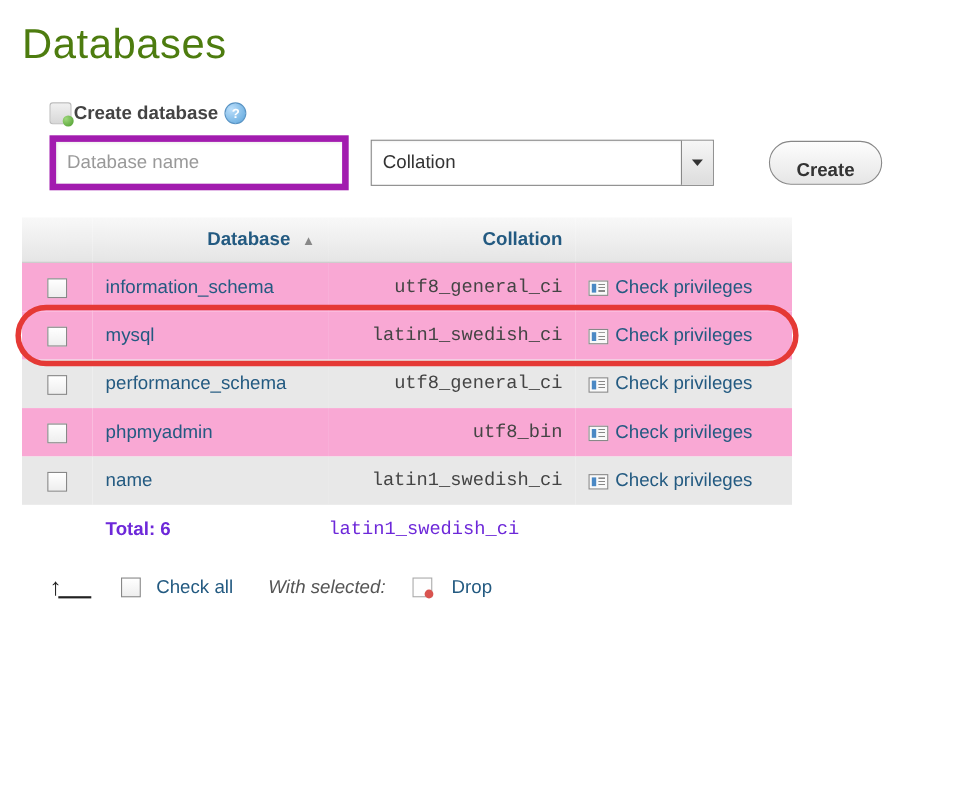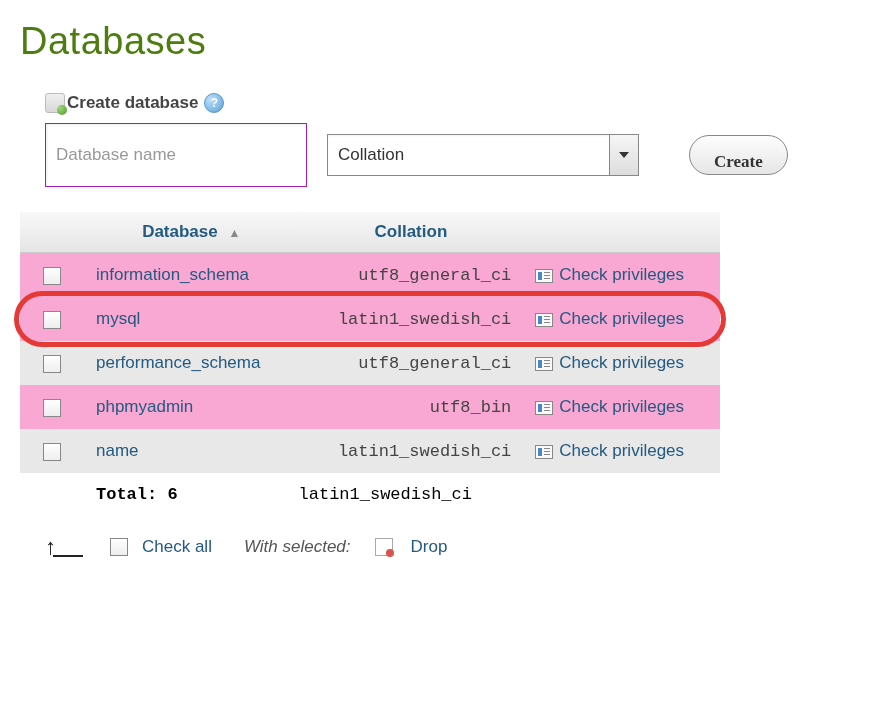--- a/index.html
+++ b/index.html
@@ -64,22 +64,22 @@
     margin-left: 4px;
   }
   .create-controls {
     display: flex;
     align-items: center;
     gap: 20px;
   }
   .text-input {
     width: 240px;
     height: 38px;
-    border: 1px solid #a21caf;
-    padding: 12px 10px;
+    border: 6px solid #a21caf;
+    padding: 0 10px;
     font-size: 17px;
     color: #333;
     box-shadow: inset 1px 1px 3px rgba(0,0,0,0.08);
   }
   .text-input::placeholder { color: #999; }
   .select-wrap {
     position: relative;
     width: 310px;
     height: 40px;
     border: 1px solid #888;
@@ -114,29 +114,28 @@
     height: 40px;
     padding: 16px 24px;
     border: 1px solid #888;
     border-radius: 20px;
     background: linear-gradient(to bottom, #fdfdfd, #e6e6e6);
     font-size: 17px;
     font-weight: 700;
     color: #333;
     cursor: pointer;
     margin-left: 30px;
-    font-family: Liberation Serif, serif;
   }
   .db-table {
     width: 700px;
     border-collapse: collapse;
     margin-top: 10px;
   }
   .db-table thead th {
-    text-align: center;
+    text-align: right;
     padding: 10px 12px;
     background: linear-gradient(to bottom,#f8f8f8,#e5e5e5);
     color: #235a81;
     font-weight: 700;
     font-size: 17px;
     border-bottom: 1px solid #ccc;
   }
   .db-table thead th.chkcol { width: 40px; }
   .sort-arrow {
     display: inline-block;
@@ -187,21 +186,21 @@
     background:repeating-linear-gradient(to bottom,#888 0,#888 1px,transparent 1px,transparent 3px);
   }
   .checkbox {
     width: 16px;
     height: 16px;
     border: 1px solid #888;
     background: linear-gradient(to bottom,#fff,#eee);
     display: inline-block;
     vertical-align: middle;
   }
-  .total-row td { font-weight: 700; color: #000000; background:#fff;font-family:Liberation Mono, monospace; }
+  .total-row td { font-weight: 700; color: #6d28d9; background:#fff; }
   .total-row td.coll-cell { font-weight: 400; text-align:left; padding-left:0;}
   .footer-row {
     display: flex;
     align-items: center;
     gap: 14px;
     margin-top: 18px;
     font-size: 17px;
     margin-left: 25px;
   }
   .arrow-up {

